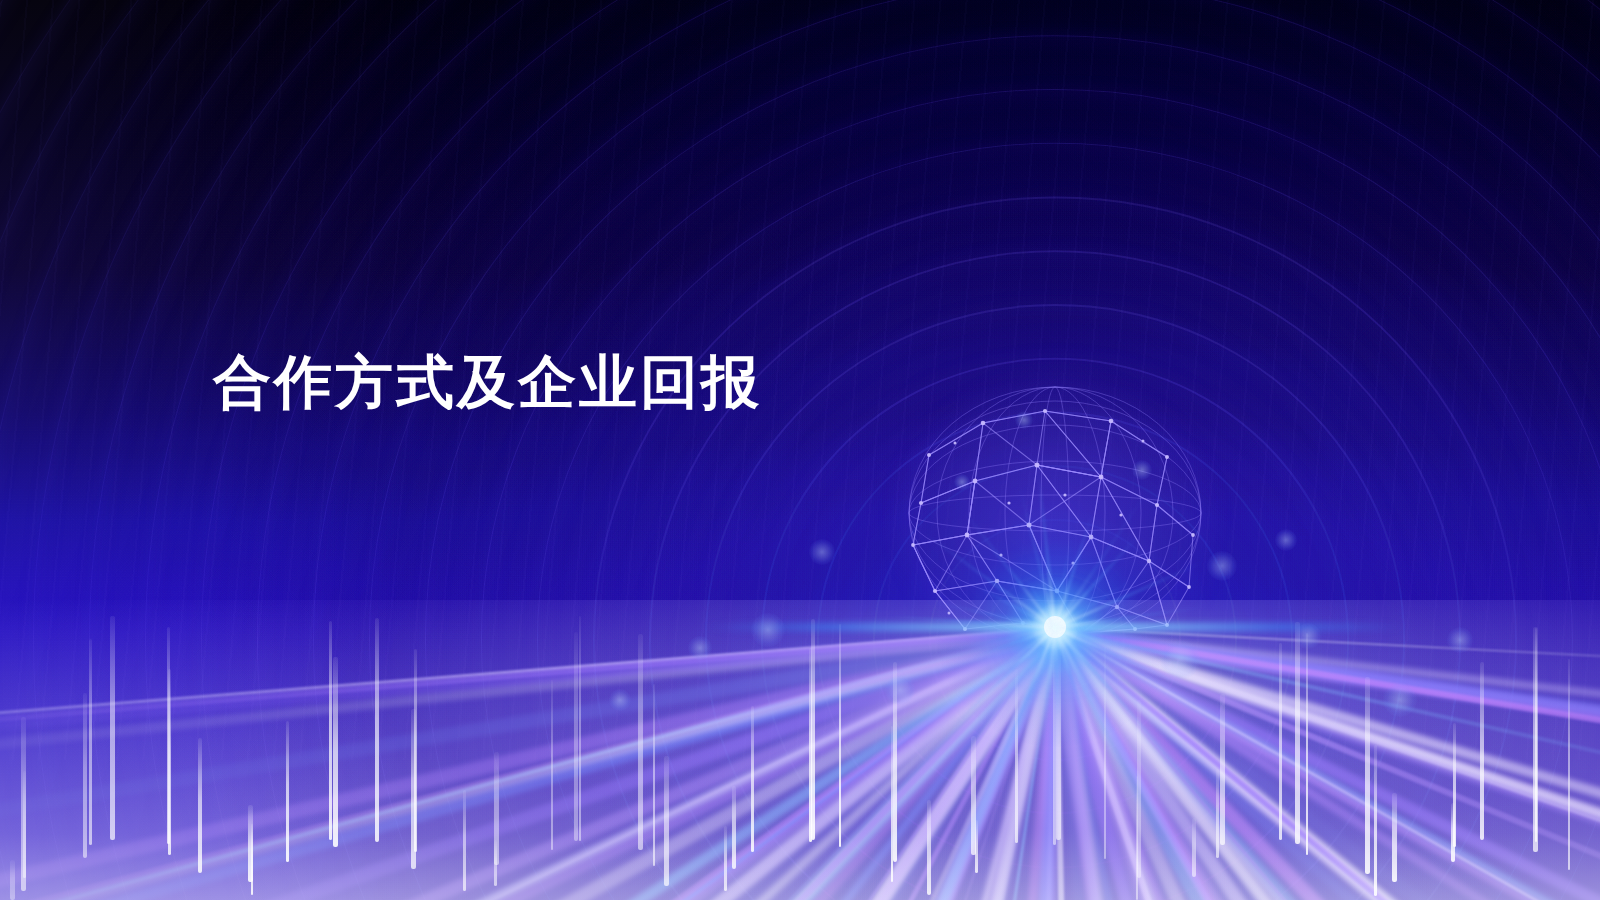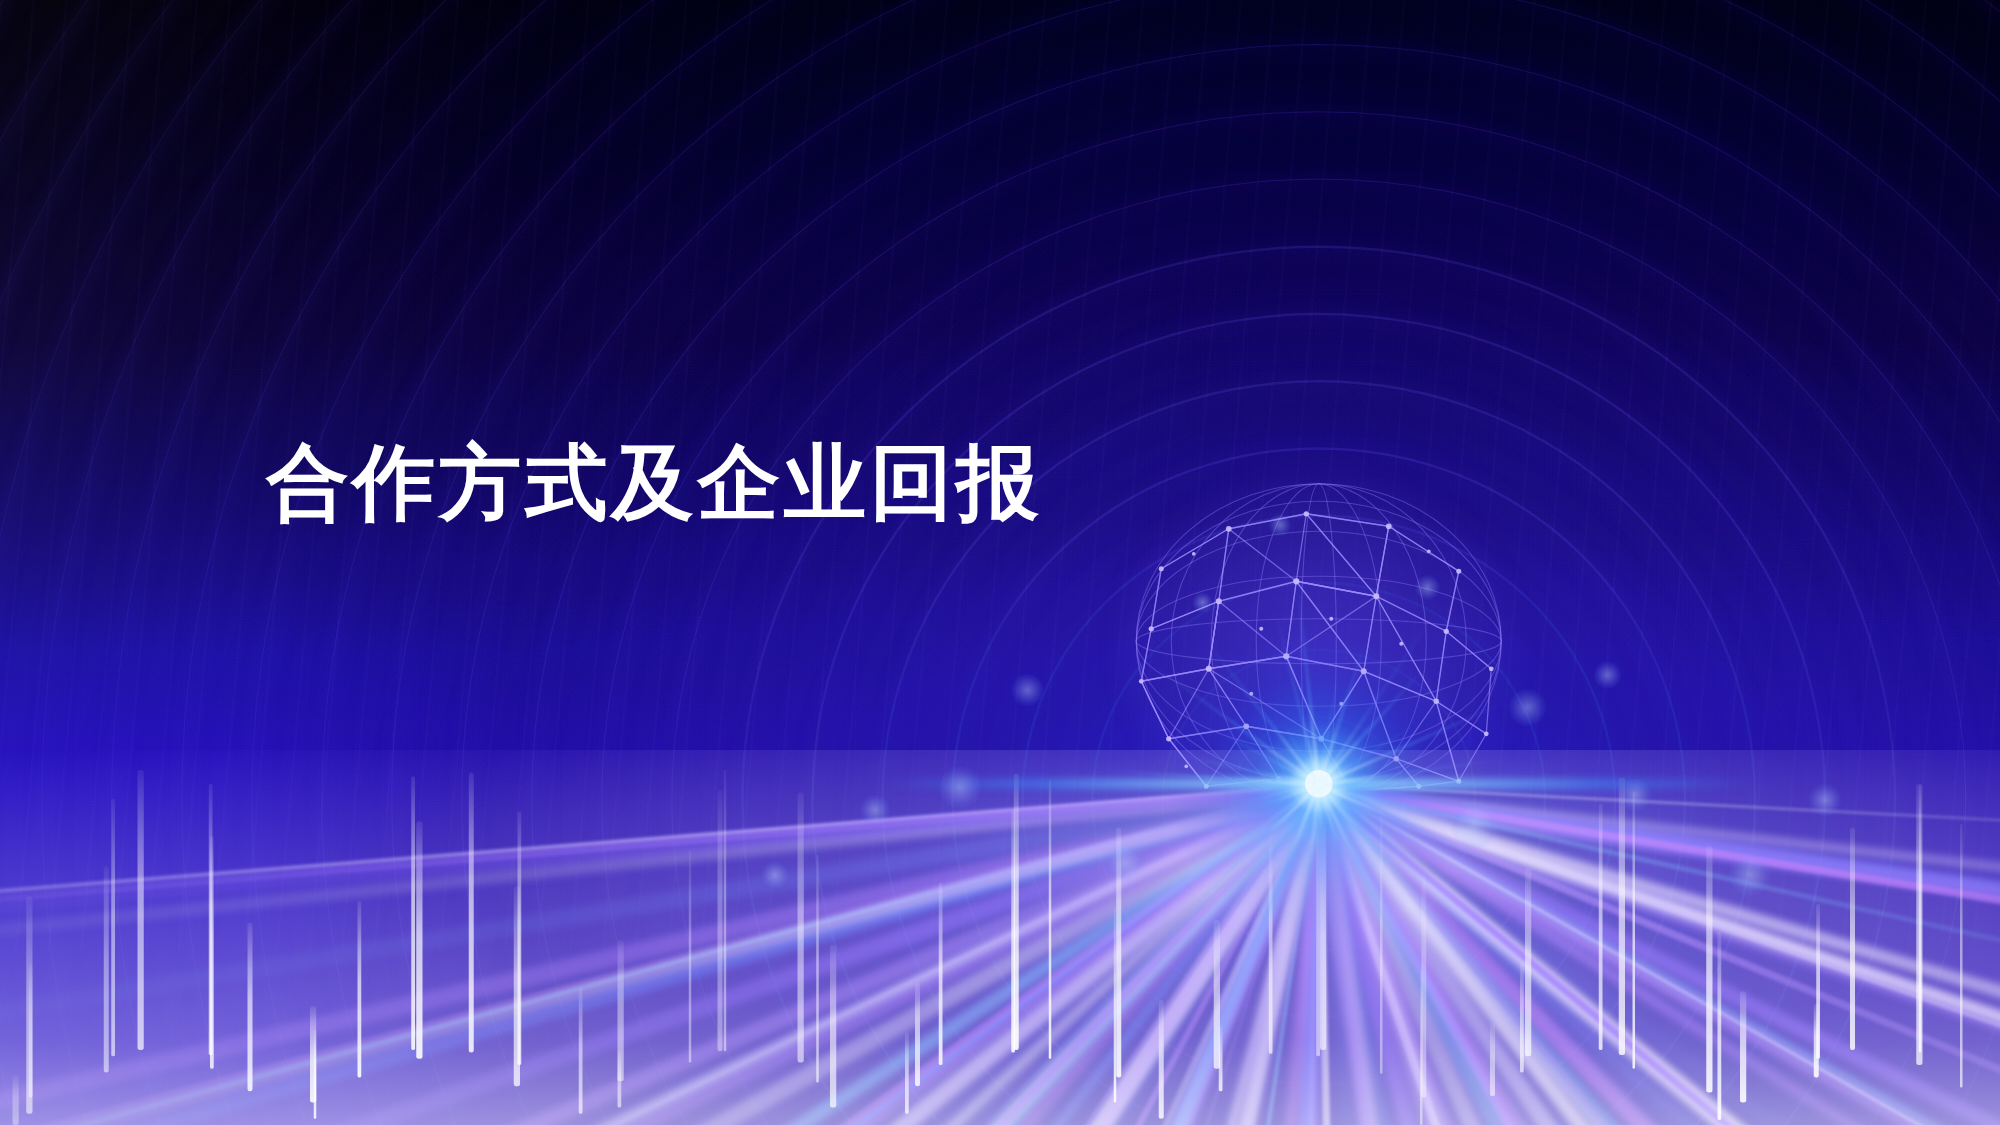--- a/index.html
+++ b/index.html
@@ -141,21 +141,21 @@
           background:radial-gradient(circle, rgba(190,215,255,0.40) 0%, rgba(120,160,255,0.12) 55%, rgba(0,0,0,0) 75%); }
 
   
   .text-block{ position:absolute; left:213px; top:330px; width:700px; z-index:40; }
   .part-label{
     font-size:72px; font-weight:300; letter-spacing:2px; color:#ffffff;
     line-height:1.0; white-space:nowrap;
   }
   .title-cn{
     margin-top:22px;
-    font-size:66px; font-weight:bold; letter-spacing:3px; color:#ffffff;
+    font-size:58px; font-weight:bold; letter-spacing:3px; color:#ffffff;
     line-height:1.05; white-space:nowrap;
     font-family:"DejaVu Sans","Liberation Sans",sans-serif;
   }
   .title-en{
     margin-top:8px;
     font-size:30px; font-weight:400; letter-spacing:0.4px; color:#ffffff;
     line-height:1.15; white-space:nowrap;
   }
 </style>
 </head>

